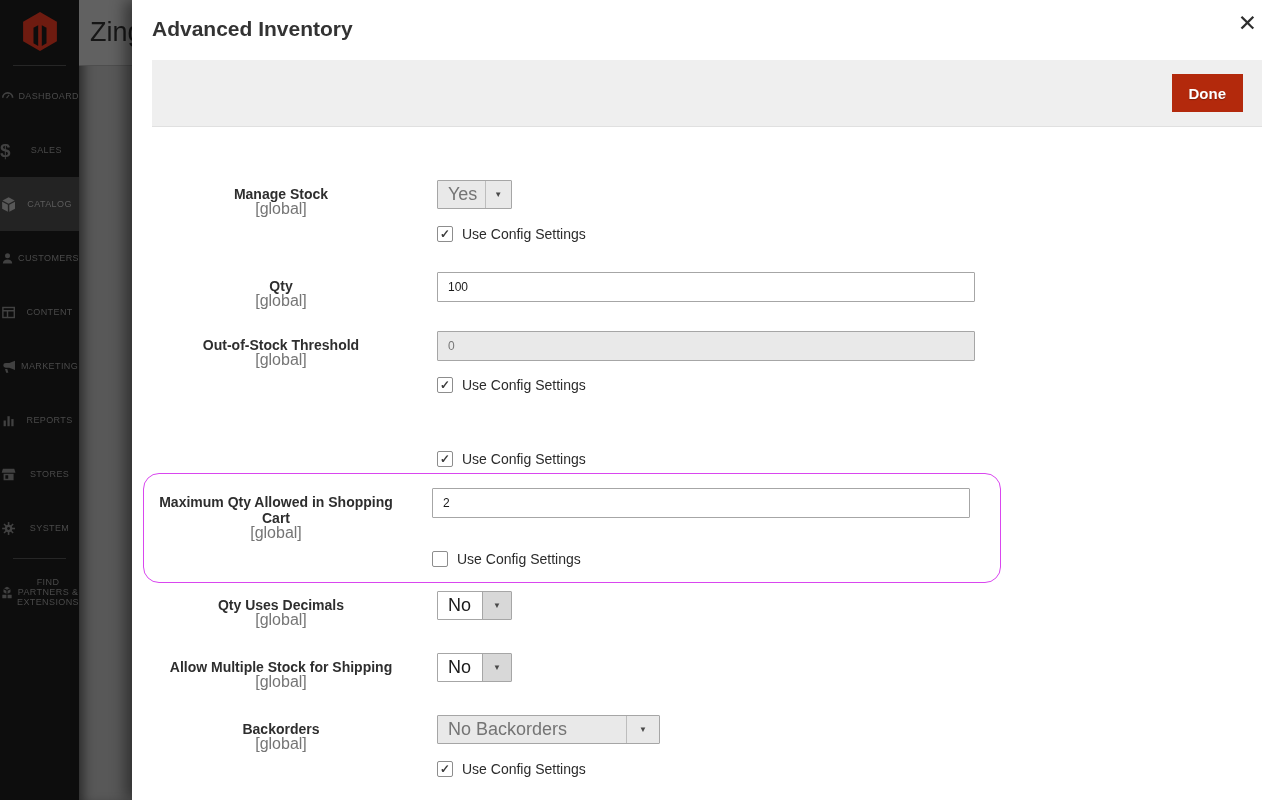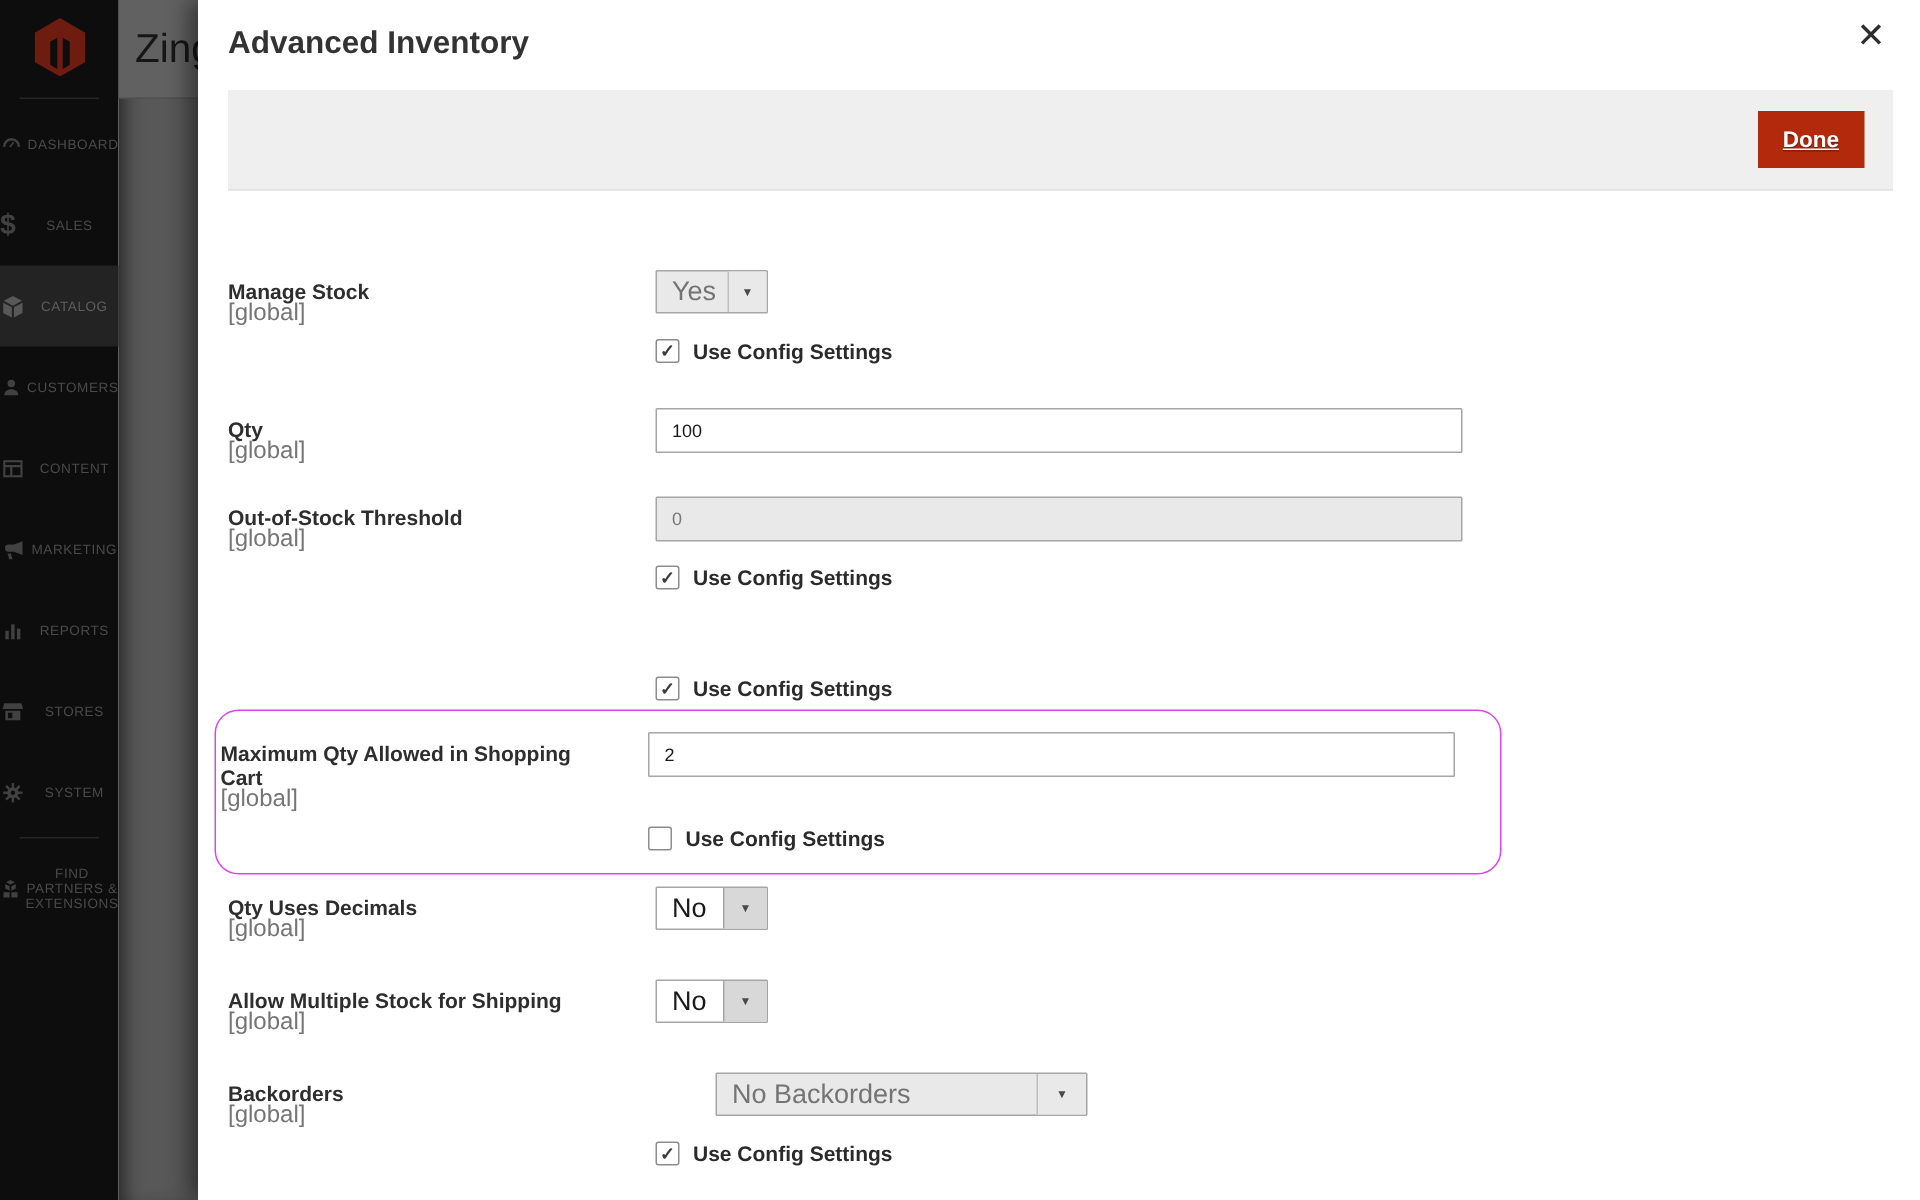--- a/index.html
+++ b/index.html
@@ -35,47 +35,47 @@
            z-index:4; box-shadow:-7px 0 14px rgba(0,0,0,.45); }
   .modal-header { height:60px; padding:17px 60px 0 20px; position:relative; }
   .modal-title { font-size:21px; font-weight:600; color:#333; }
   .close-btn { position:absolute; top:12px; right:23px; font-size:23px; font-weight:300;
                color:#2e2e2e; background:none; border:none; cursor:pointer; line-height:1; }
   .toolbar { margin:0 18px 0 20px; height:67px; background:#efefef;
              border-bottom:1px solid #e0e0e0; display:flex; justify-content:flex-end;
              align-items:center; padding-right:19px; }
   .btn-done { background:#b3290c; color:#fff; font-weight:700; font-size:15px;
               font-family:"Liberation Sans", sans-serif; border:none; height:38px;
-              padding:0 17px; cursor:pointer; text-shadow:0 1px 1px rgba(0,0,0,.3);text-decoration:underline; }
+              padding:0 17px; cursor:pointer; text-shadow:0 1px 1px rgba(0,0,0,.3); }
 
   .content { padding:53px 0 0 20px; }
   .row { display:flex; }
-  .lblcol { width:258px; margin-right:27px; text-align:left; padding-top:6px; }
+  .lblcol { width:258px; margin-right:27px; text-align:center; padding-top:6px; }
   .flabel { font-size:14px; font-weight:700; color:#2e2e2e; line-height:16px; }
   .fscope { font-size:16px; color:#757575; line-height:13px; }
   .cbrow { margin-left:285px; display:flex; align-items:center; margin-top:11px; }
   .cb { width:16px; height:16px; border:1px solid #8d8d8d; border-radius:2px;
         background:#fff; display:inline-flex; align-items:center; justify-content:center;
         font-size:12px; font-weight:bold; color:#3c3c3c; line-height:1; cursor:pointer; }
-  .cblabel { margin-left:9px; font-size:14px; font-weight:700; color:#2b2b2b; }
+  .cblabel { margin-left:9px; font-size:14px; font-weight:400; color:#2b2b2b; }
 
   .txt { width:538px; height:30px; border:1px solid #a6a6a6; border-radius:1px;
          padding:0 10px; font-size:12px; color:#1a1a1a;
          font-family:"Liberation Sans", sans-serif; background:#fff; }
   .txt.dis { background:#e9e9e9; color:#777; }
 
   .sel { height:29px; border:1px solid #a6a6a6; border-radius:1px; display:inline-flex;
          background:#fff; cursor:pointer; }
   .sel-val { padding:0 10px; font-size:18px; color:#1a1a1a; display:flex;
              align-items:center; min-width:44px; }
   .sel-arrow { width:29px; border-left:1px solid #a6a6a6; background:#d8d8d8;
                display:flex; align-items:center; justify-content:center;
                font-size:8px; color:#4a4a4a; }
   .sel.w-sm { width:75px; }
-  .sel.w-wide { width:248px;margin-left:40px; }
+  .sel.w-wide { width:223px; }
   .sel.w-wide .sel-val { flex:1; }
   .sel.w-wide .sel-arrow { width:33px; }
   .sel.dis { background:#e9e9e9; cursor:default; }
   .sel.dis .sel-val { color:#747474; }
   .sel.dis .sel-arrow { background:#e9e9e9; border-left:1px solid #bdbdbd; }
 
   .g1 { margin-bottom:30px; } .g2 { margin-bottom:24px; } .g3 { margin-bottom:58px; }
   .g4 { margin-bottom:6px; }  .g4 .cbrow { margin-top:0; }
   .hl { width:858px; border:1px solid #d946ef; border-radius:16px;
         margin:0 0 8px -9px; padding:14px 0 15px 3px; }

